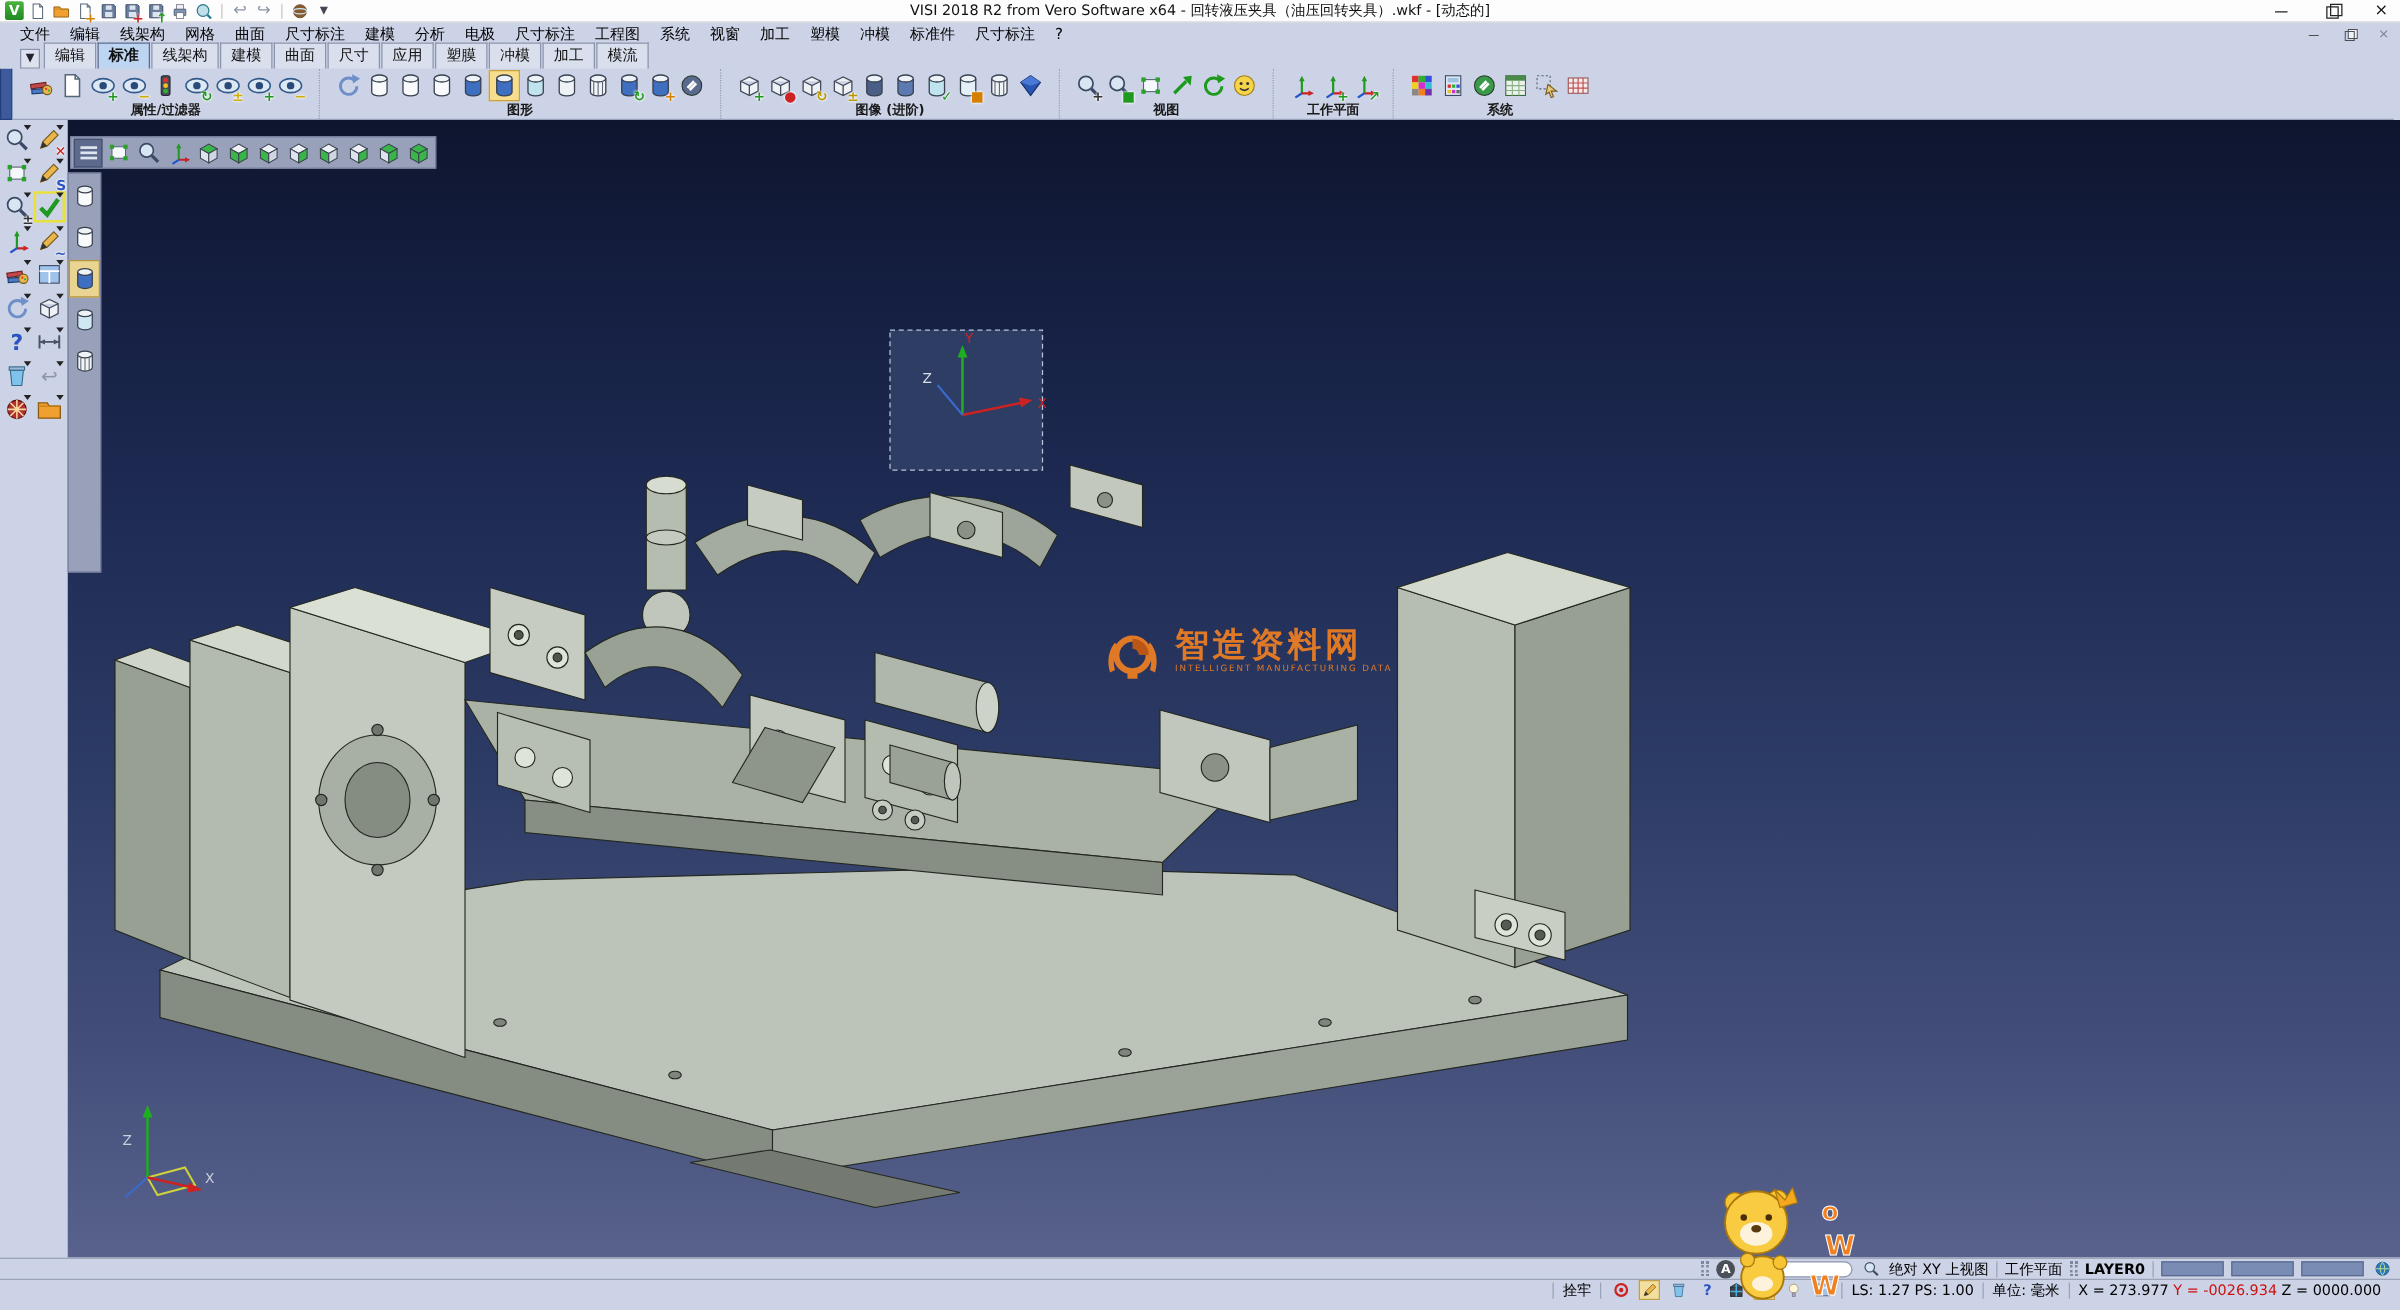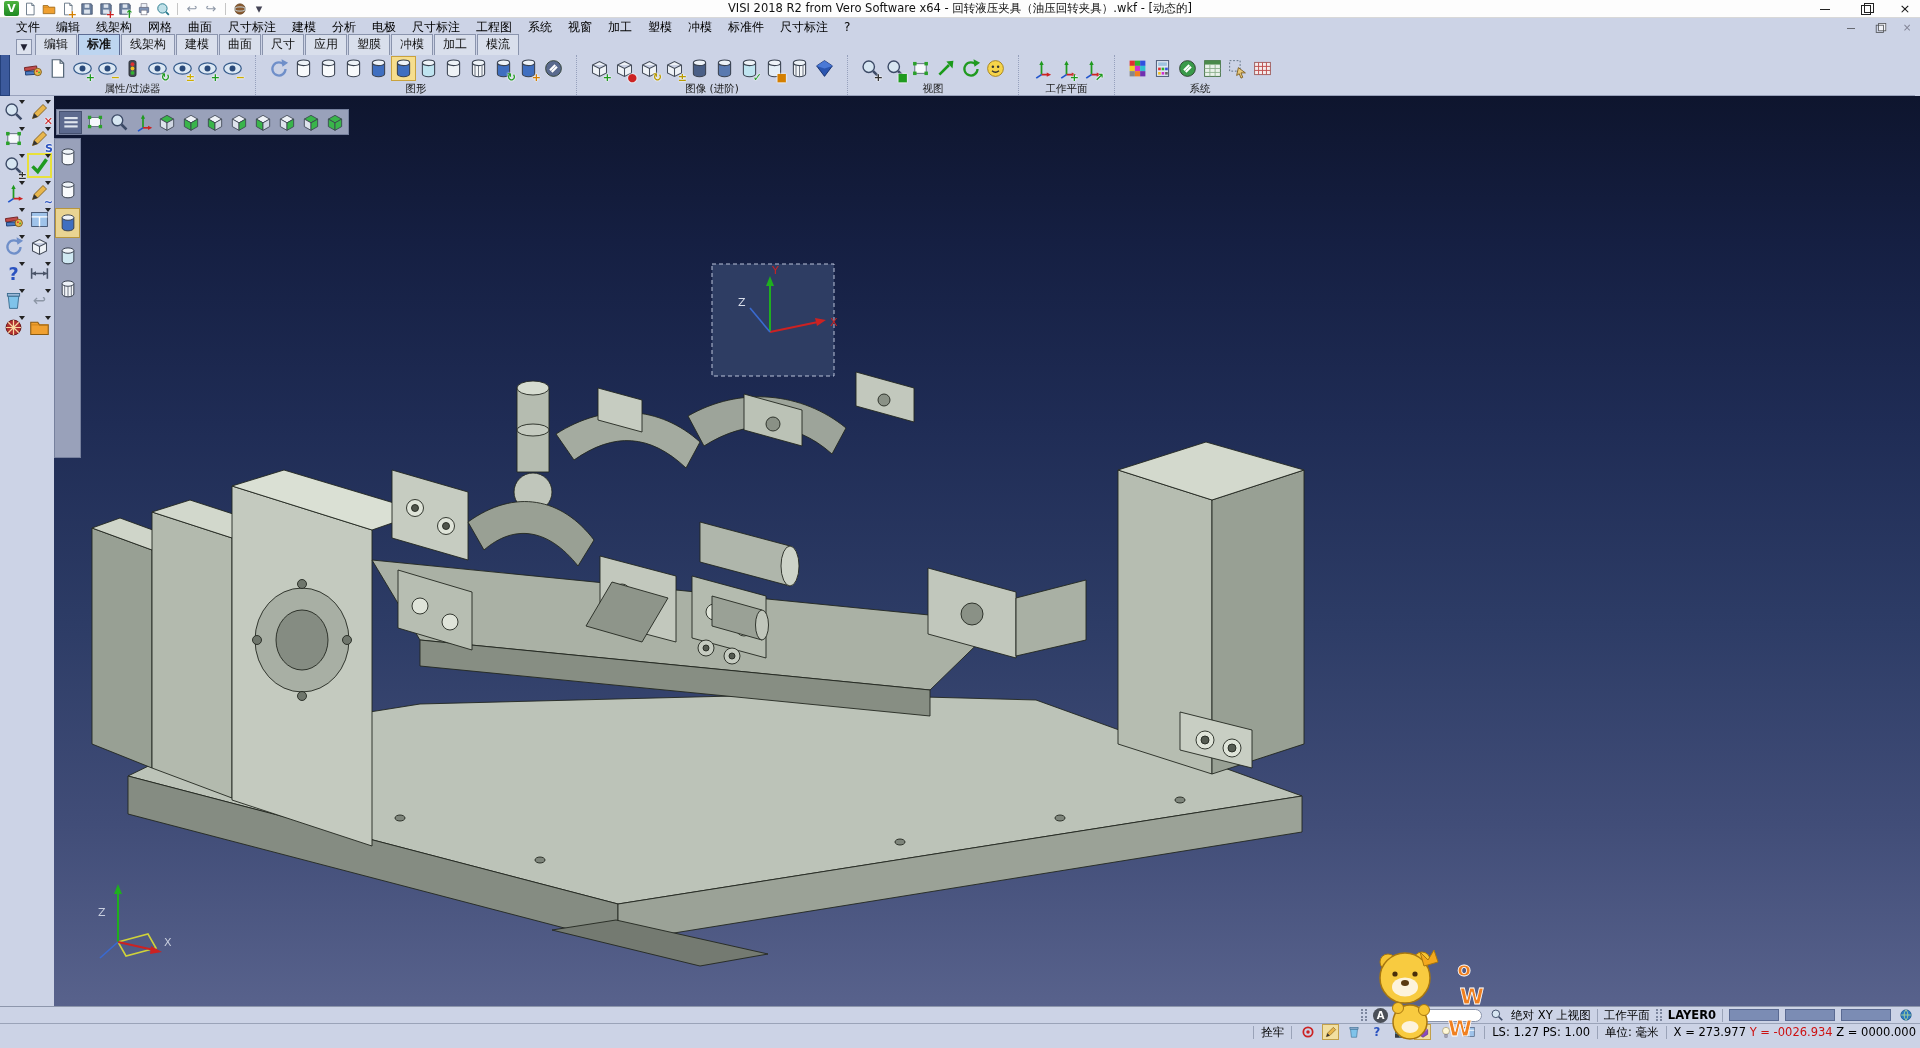--- a/index.html
+++ b/index.html
@@ -38,21 +38,21 @@
 
   
   .ribbon { position:absolute; left:10px; top:55px; width:1905px; height:41px; background:#ccd3e6; display:flex; border-bottom:1px solid #99a2bc; }
   .rgroup { display:flex; flex-direction:column; padding:0 10px; border-left:1px dotted #96a0bc; }
   .rgroup:first-child { border-left:none; }
   .ricons { display:flex; align-items:center; height:28px; }
   .ricon { width:25px; height:25px; display:flex; align-items:center; justify-content:center; position:relative; border:1px solid transparent; }
   .ricon svg { width:21px; height:21px; }
   .ricon.sel { background:#f6de8e; border-color:#c9a23d; }
   .badge { position:absolute; right:-1px; bottom:-3px; font-size:11px; font-weight:bold; line-height:1; text-shadow:0 0 2px #fff, 0 0 2px #fff; }
-  .rlabel { text-align:center; font-size:10.5px; color:#1a1a1a; height:13px; line-height:12px; white-space:nowrap; }
+  .rlabel { text-align:center; font-size:10.5px; color:#1a1a1a; height:13px; line-height:12px; white-space:nowrap;font-weight:bold; }
 
   
   .leftpanel { position:absolute; left:0; top:96px; width:54px; height:910px; background:#ccd3e6; z-index:5; }
   .lt-grid { display:grid; grid-template-columns:26px 26px; row-gap:2px; padding:3px 0 0 1px; }
   .lt-icon { width:25px; height:25px; display:flex; align-items:center; justify-content:center; position:relative; }
   .lt-icon svg { width:21px; height:21px; }
   .lt-icon .glyph { font-size:16px; line-height:1; }
   .lt-icon::before { content:""; position:absolute; right:1px; top:1px; border-left:3px solid transparent; border-right:3px solid transparent; border-top:4px solid #222; }
   .lt-icon.sel { box-shadow:inset 0 0 0 2px #e8e13c; }
 
@@ -69,21 +69,21 @@
   .ds-icon.sel { background:#e9d492; border-color:#b8963c; }
 
   .scene { position:absolute; left:0; top:0; width:1866px; height:910px; }
 
   .watermark { position:absolute; left:826px; top:402px; display:flex; align-items:center; gap:8px; opacity:.92; pointer-events:none; }
   .wm-text .wm-title { font-size:27px; font-weight:bold; color:#f07f22; letter-spacing:3px; line-height:1.05; }
   .wm-text .wm-sub { font-size:7px; color:#f07f22; letter-spacing:1.5px; }
 
   
   .status1 { position:absolute; left:0; top:1006px; width:100%; height:17px; background:#ccd3e6; border-top:1px solid #8d96ac; display:flex; align-items:center; justify-content:flex-end; padding-right:6px; gap:6px; font-size:11.5px; }
-  .status2 { position:absolute; left:0; top:1023px; width:100%; height:17px; background:#ccd3e6; border-top:1px solid #9aa3b8; display:flex; align-items:center; justify-content:flex-end; padding-right:4px; gap:7px; font-size:11.5px; }
+  .status2 { position:absolute; left:0; top:1023px; width:100%; height:17px; background:#ccd3e6; border-top:1px solid #9aa3b8; display:flex; align-items:center; justify-content:flex-end; padding-right:15px; gap:7px; font-size:11.5px; }
   .grip { width:6px; height:12px; border-left:2px dotted #7d879f; border-right:2px dotted #7d879f; }
   .ssep { width:1px; height:13px; background:#9aa3b8; }
   .st-icon { width:17px; height:16px; display:flex; align-items:center; justify-content:center; border:1px solid transparent; }
   .st-icon svg { width:14px; height:14px; }
   .st-icon.sel { background:#f2dfa0; border-color:#c2a04a; }
   .circle-a { width:15px; height:15px; border-radius:50%; background:#4a4f58; color:#fff; font-size:10px; font-weight:bold; text-align:center; line-height:15px; }
   .searchbox { width:88px; height:13px; background:#fff; border:1px solid #8a94aa; border-radius:7px; }
   .statbar { width:50px; height:12px; background:#7b8cb4; border:1px solid #5a6a92; }
   .coords { white-space:nowrap; }
   .coord-y { color:#cc1111; }
@@ -979,20 +979,33 @@
             <use href="#i-cyl"></use>
           </svg>
         </div>
         <div class="ds-icon">
           <svg viewBox="0 0 24 24">
             <use href="#i-cylhatch"></use>
           </svg>
         </div>
       </div>
 
+    <div class="watermark">
+      <svg width="52" height="46" viewBox="0 0 52 46">
+        <path d="M8 40 Q4 26 12 16 L15 20 Q9 28 12 38 Z" fill="#f07f22"></path>
+        <path d="M44 40 Q48 26 40 16 L37 20 Q43 28 40 38 Z" fill="#f07f22"></path>
+        <circle cx="26" cy="26" r="13" fill="none" stroke="#f07f22" stroke-width="5"></circle>
+        <path d="M26 13 A13 13 0 0 1 39 26 L31 26 A5 5 0 0 0 26 21 Z" fill="#c85a10"></path>
+        <rect x="22" y="40" width="8" height="5" fill="#f07f22"></rect>
+      </svg>
+      <div class="wm-text">
+        <div class="wm-title">智造资料网</div>
+        <div class="wm-sub">INTELLIGENT MANUFACTURING DATA</div>
+      </div>
+    </div>
   </div>
 
   <div class="status1">
     <div class="grip"></div>
     <div class="circle-a">A</div>
     <div class="searchbox"></div>
     <div class="st-icon">
         <svg viewBox="0 0 24 24">
           <use href="#i-zoom"></use>
         </svg>

